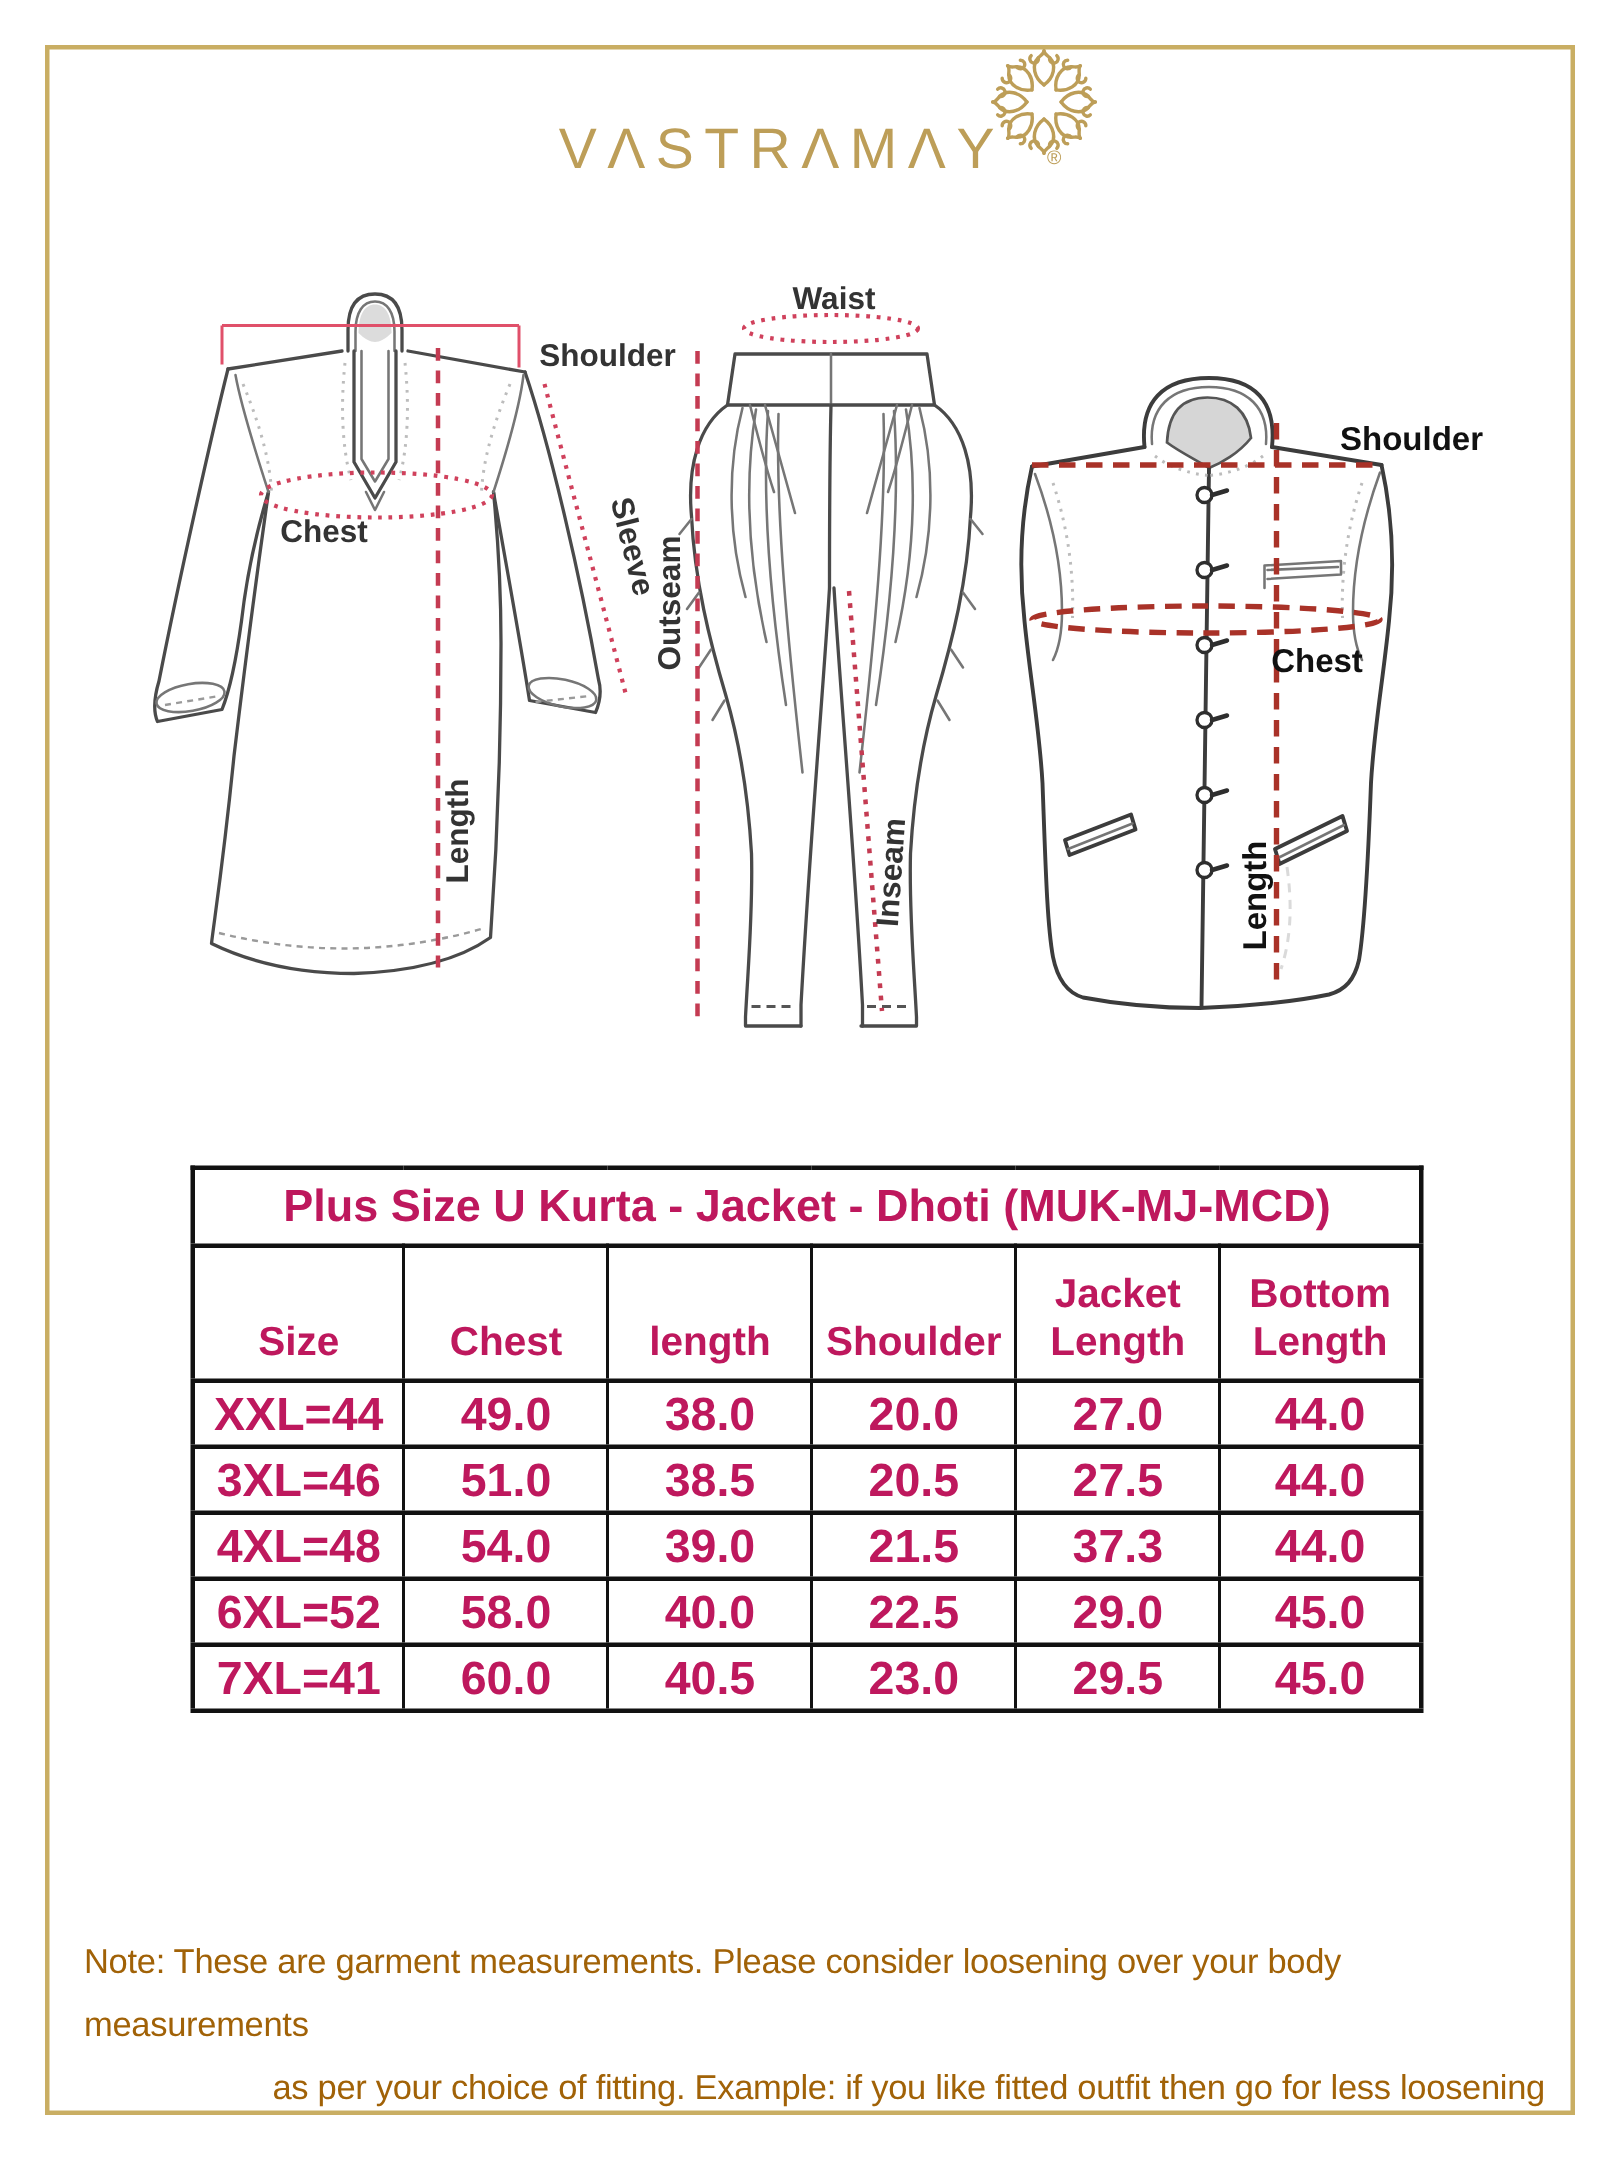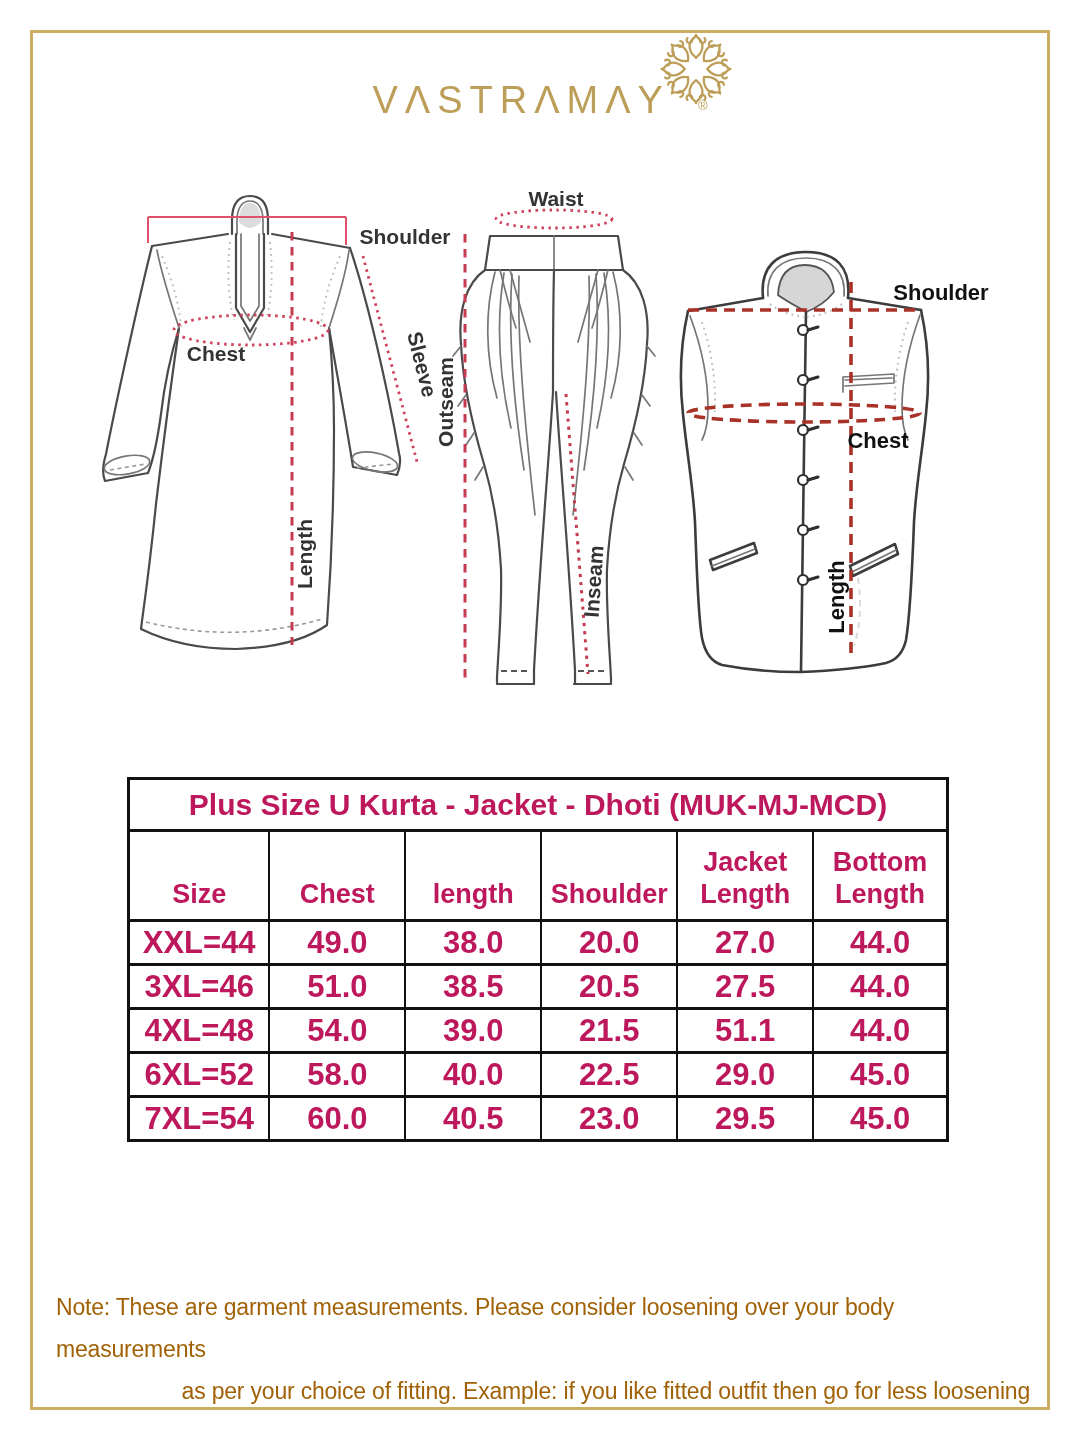--- a/index.html
+++ b/index.html
@@ -277,33 +277,33 @@
     <td class="val">38.5</td>
     <td class="val">20.5</td>
     <td class="val">27.5</td>
     <td class="val">44.0</td>
   </tr>
   <tr>
     <td class="val">4XL=48</td>
     <td class="val">54.0</td>
     <td class="val">39.0</td>
     <td class="val">21.5</td>
-    <td class="val">51.1</td>
+    <td class="val">37.3</td>
     <td class="val">44.0</td>
   </tr>
   <tr>
     <td class="val">6XL=52</td>
     <td class="val">58.0</td>
     <td class="val">40.0</td>
     <td class="val">22.5</td>
     <td class="val">29.0</td>
     <td class="val">45.0</td>
   </tr>
   <tr>
-    <td class="val">7XL=54</td>
+    <td class="val">7XL=41</td>
     <td class="val">60.0</td>
     <td class="val">40.5</td>
     <td class="val">23.0</td>
     <td class="val">29.5</td>
     <td class="val">45.0</td>
   </tr>
   </tbody>
 </table>
 
 <div class="note">

